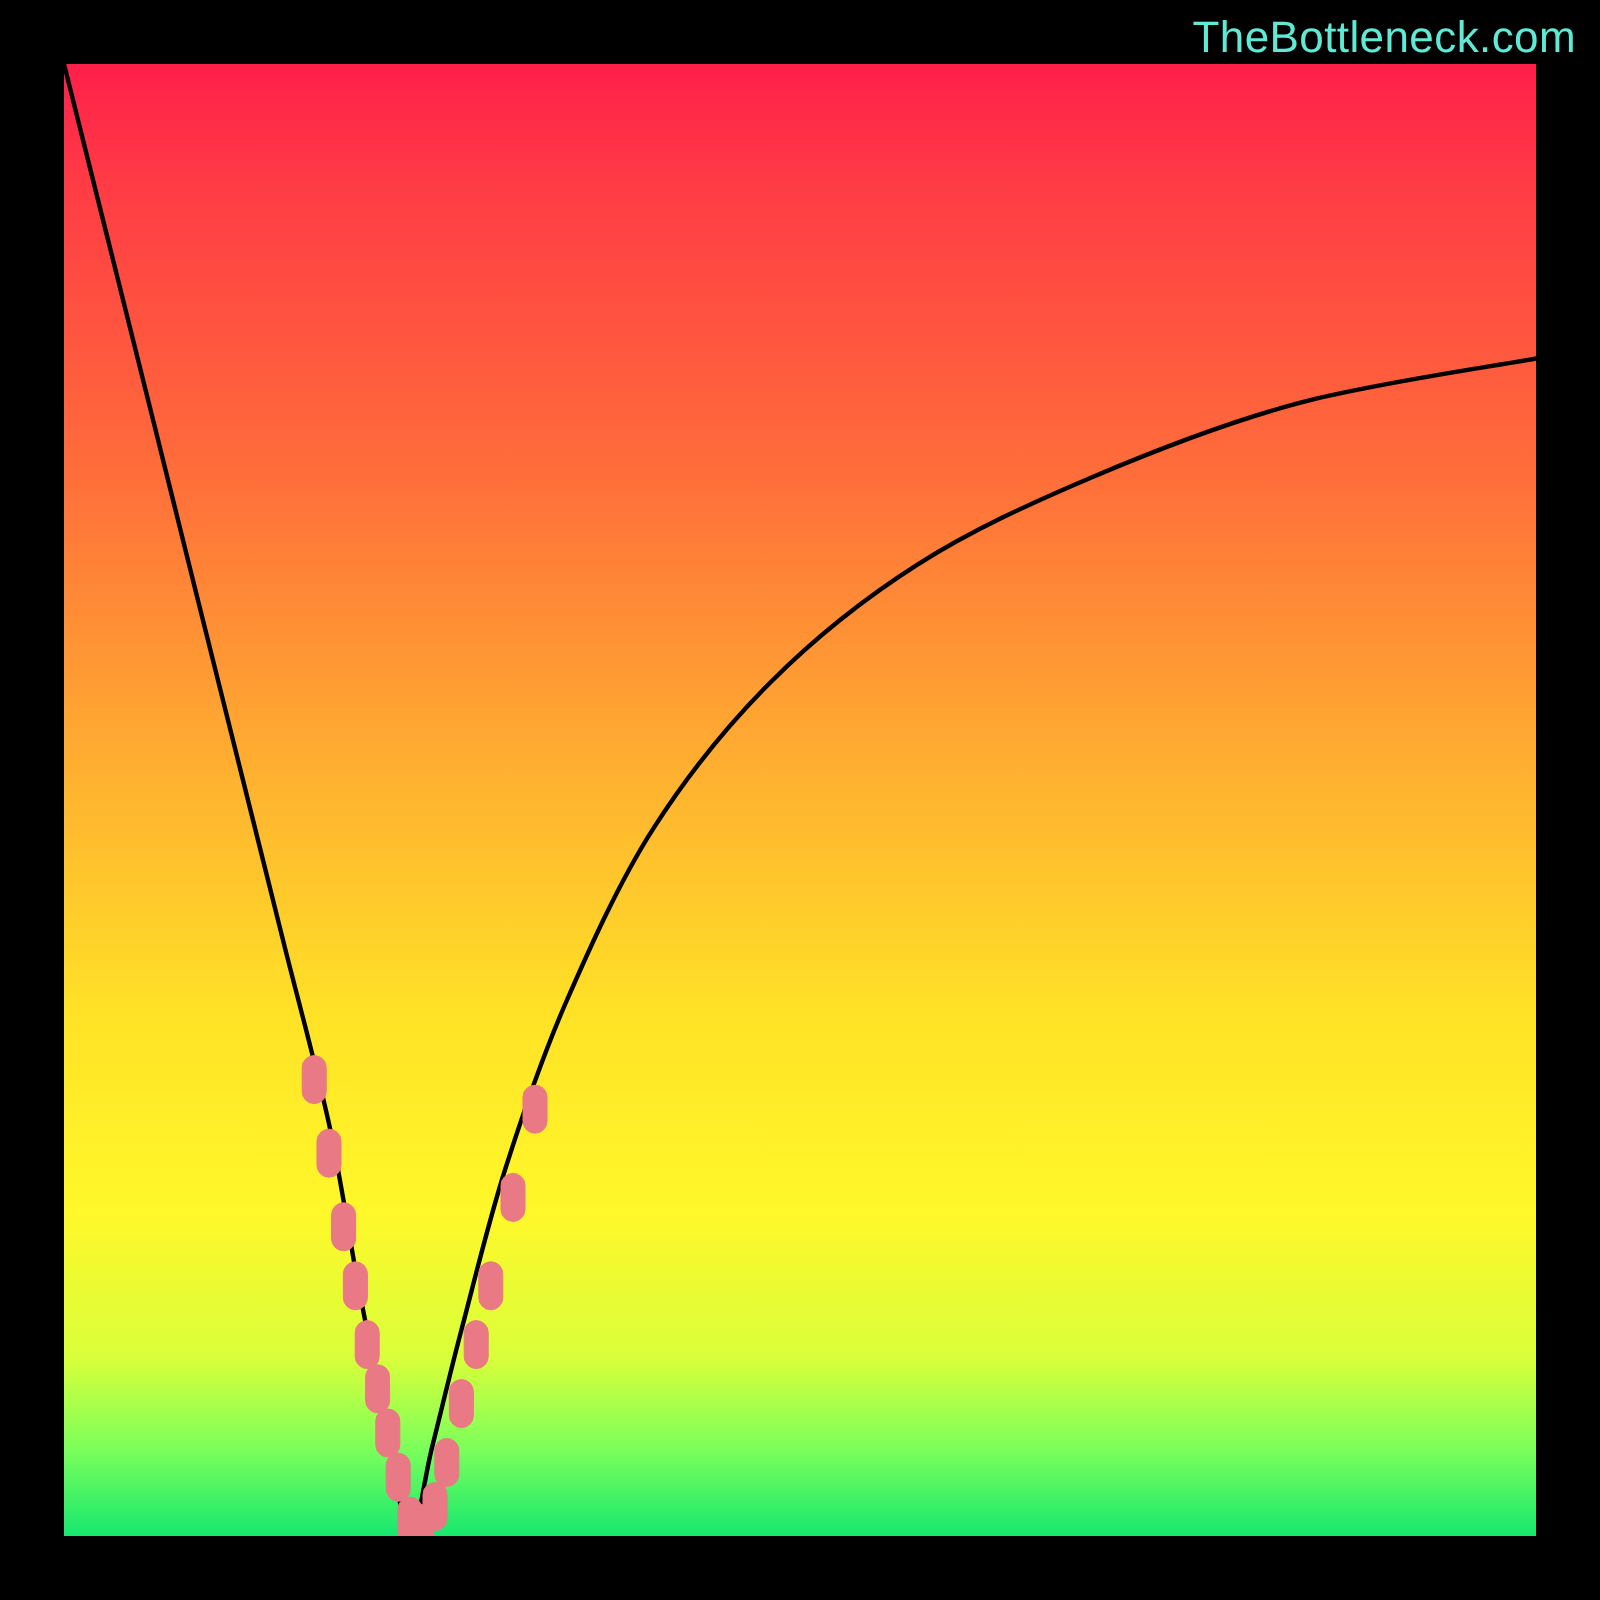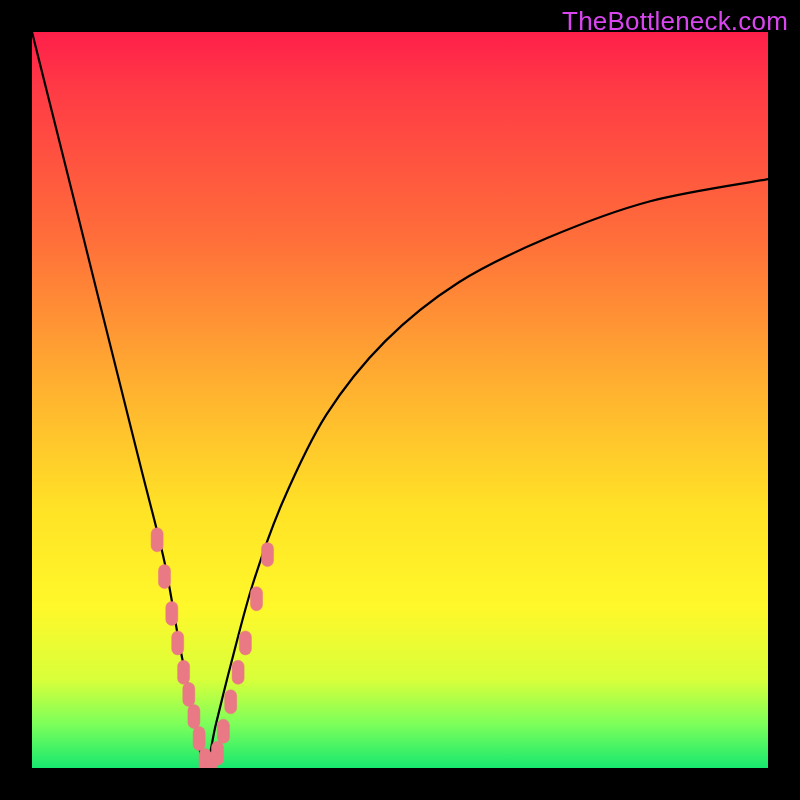--- a/index.html
+++ b/index.html
@@ -34,22 +34,22 @@
       #fff82a 78%,
       #d8ff3a 88%,
       #7dff5a 94%,
       #17e86f 100%
     );
   }
   .watermark {
     position: absolute;
     top: 6px;
     right: 12px;
-    color: #d946ef;
-    font-size: 26px;
+    color: #5eead4;
+    font-size: 22px;
     font-weight: 500;
     letter-spacing: 0.2px;
     user-select: none;
   }
   svg.curve {
     position: absolute;
     left: 0; top: 0;
     width: 736px; height: 736px;
   }
   .curve-path {

